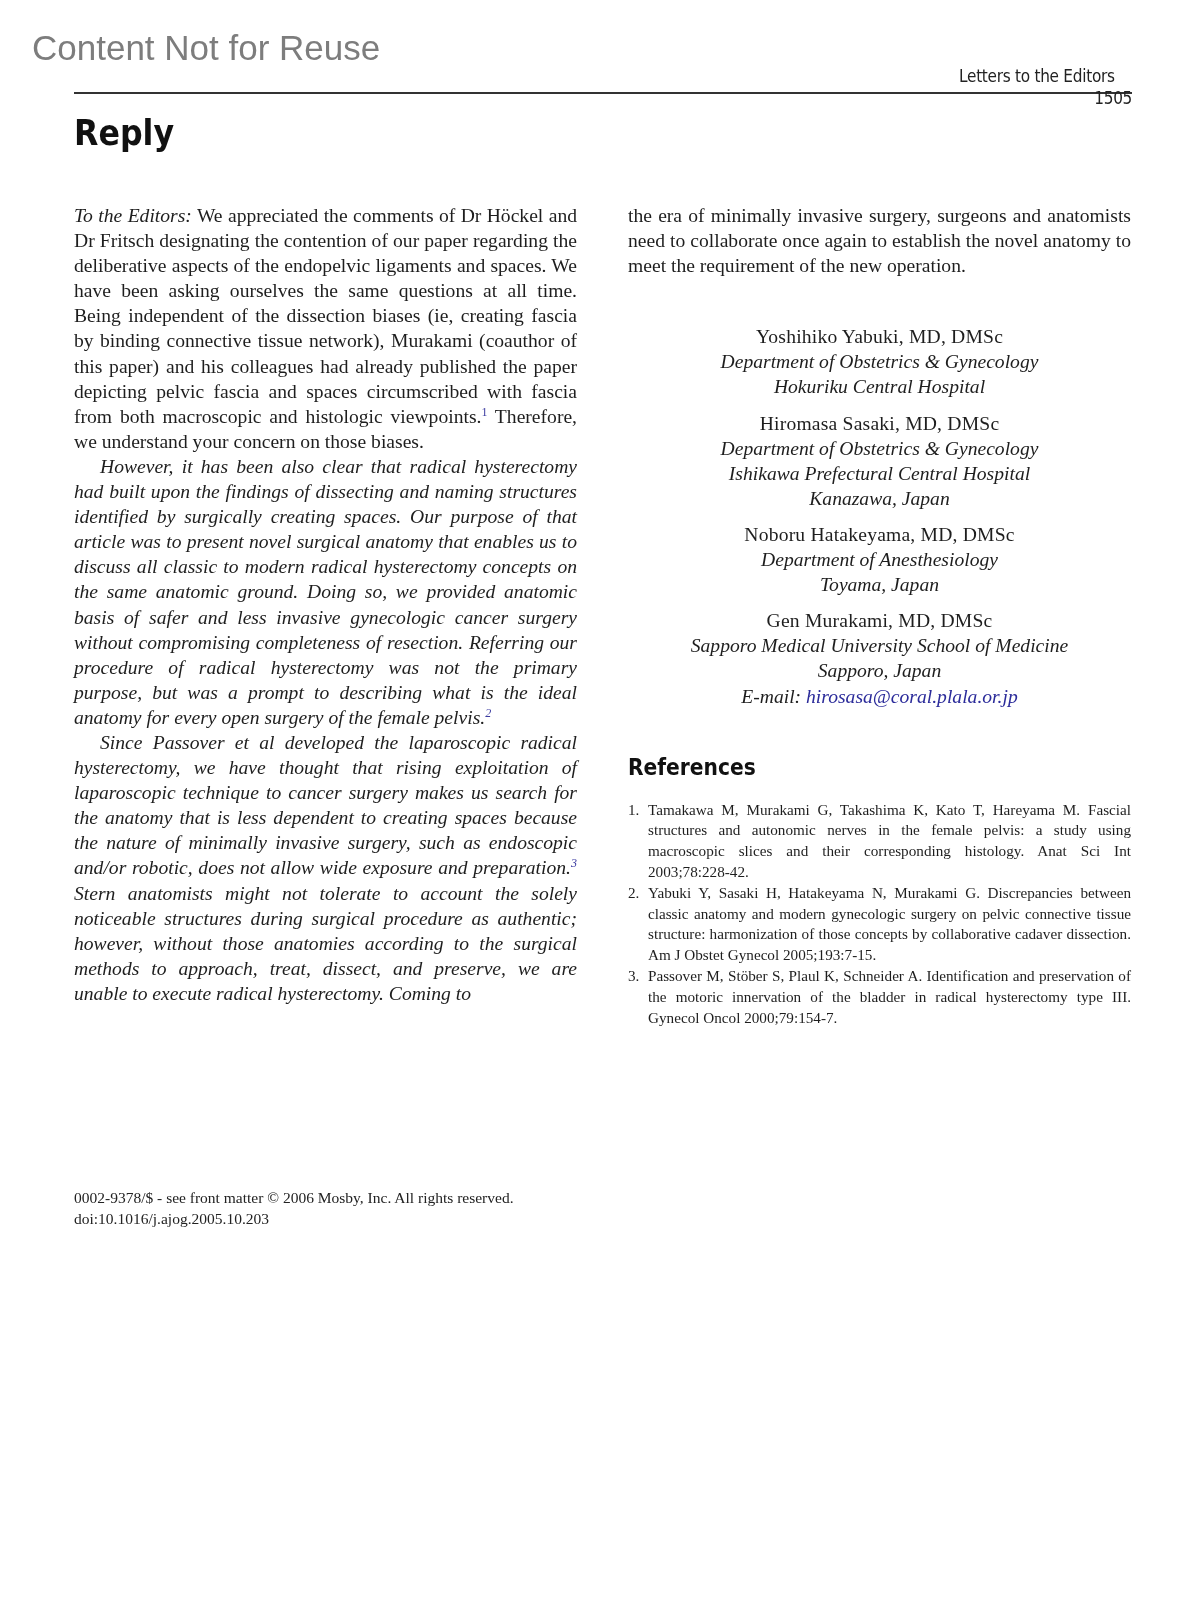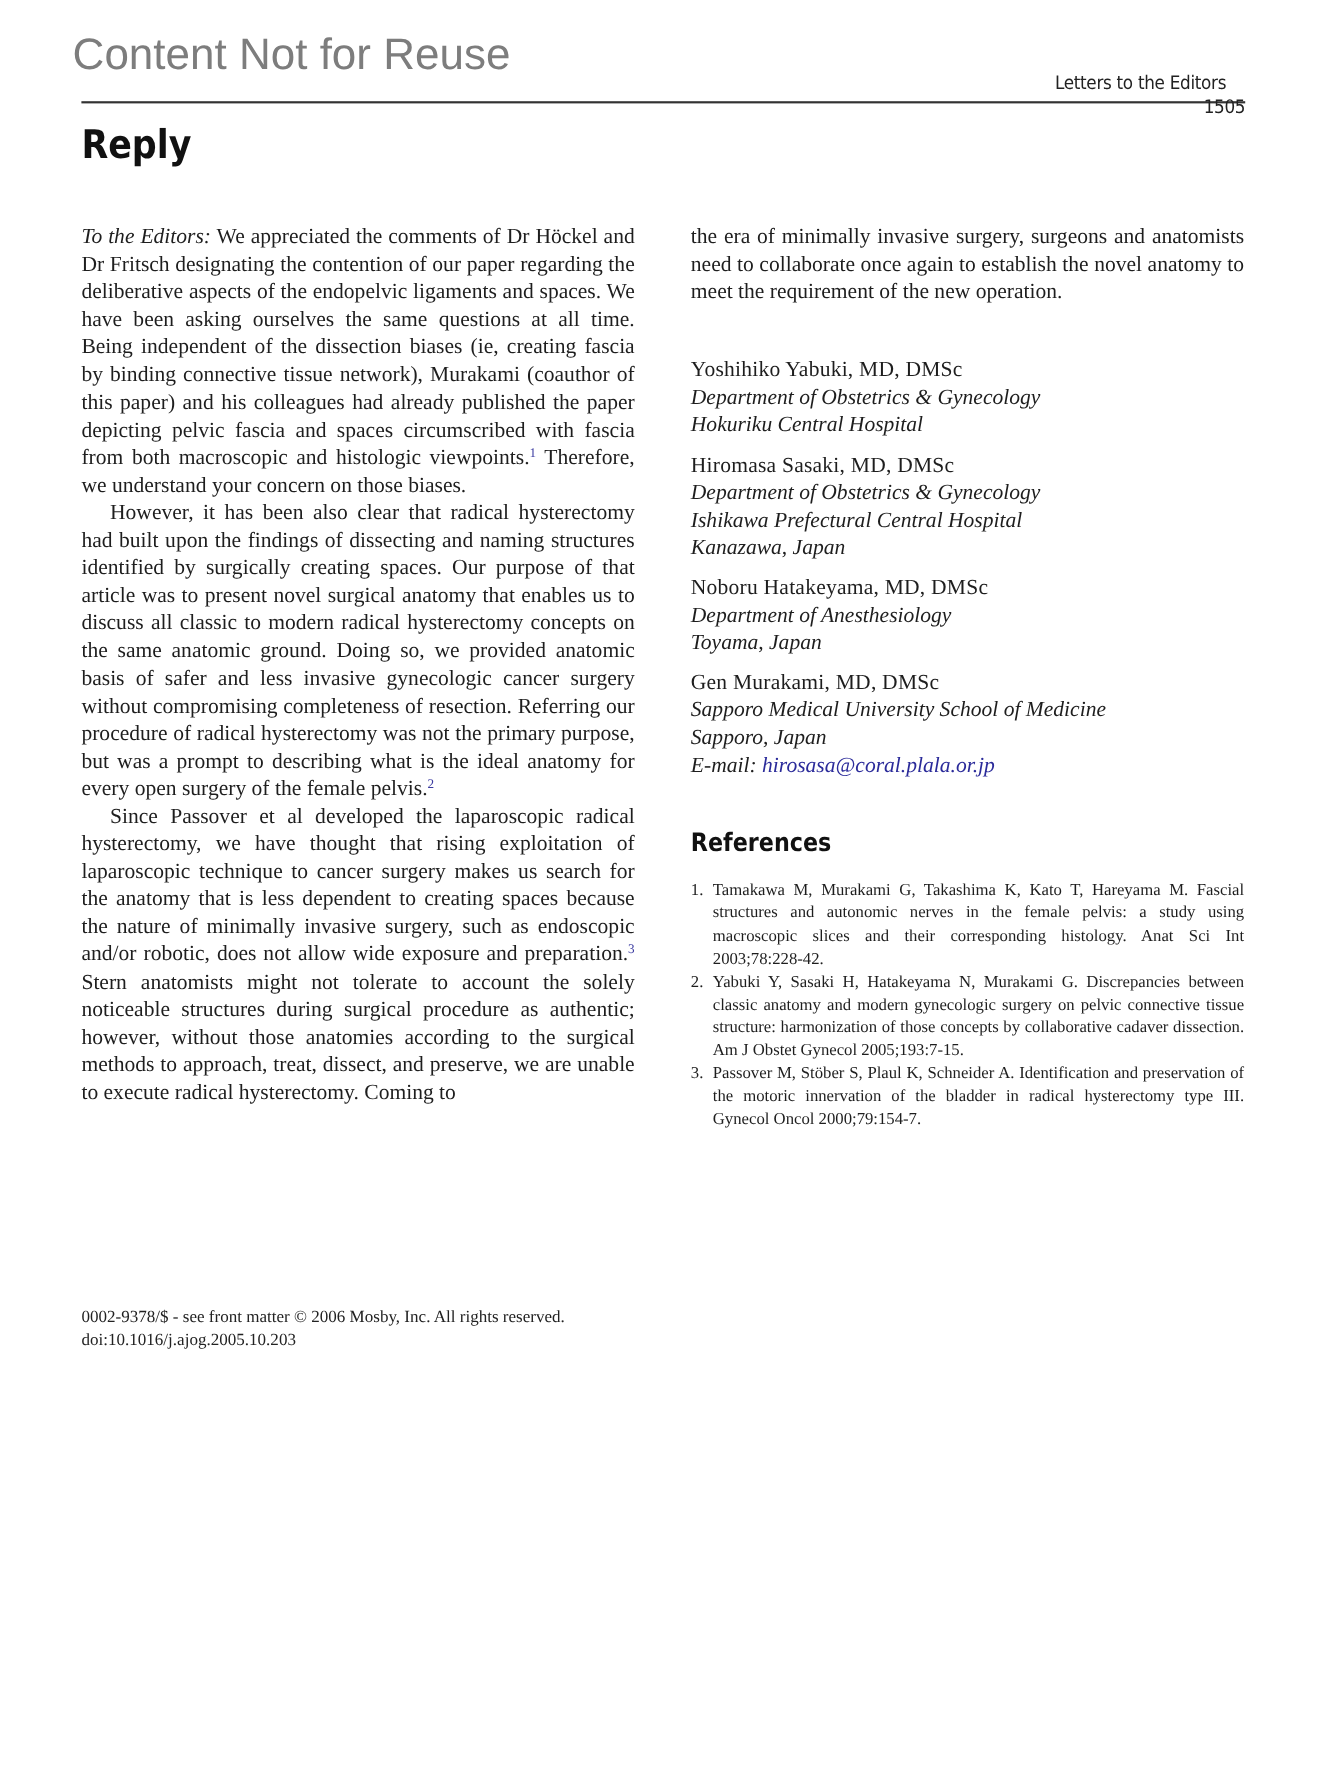--- a/index.html
+++ b/index.html
@@ -1,19 +1,19 @@
 <!DOCTYPE html>
 <html><head>
 <meta charset="utf-8">
 <style>
   html, body { margin: 0; padding: 0; background: #ffffff; }
   body { width: 1200px; height: 1613px; position: relative; overflow: hidden; color: #1a1a1a; }
   .watermark {
     position: absolute; left: 32px; top: 30px;
-    font-family: "Liberation Sans", sans-serif; font-size: 40px; color: #7d7d7d; line-height: 1; margin-left: 34px;
+    font-family: "Liberation Sans", sans-serif; font-size: 35px; color: #7d7d7d; line-height: 1;
   }
   .running-head {
     position: absolute; left: 74px; top: 66px; width: 1058px; height: 26px;
     border-bottom: 2px solid #333;
     font-family: "DejaVu Sans", sans-serif; font-size: 17px; color: #222;
     display: flex; justify-content: space-between; align-items: flex-end;
     letter-spacing: -0.3px;
     flex-direction: column;
   }
   .running-head span { padding-bottom: 2px; transform: scaleX(0.9); transform-origin: left bottom; display: inline-block; }
@@ -24,24 +24,24 @@
     transform: scaleX(0.88); transform-origin: left top;
   }
   .col {
     position: absolute; top: 203px; width: 503px;
     font-family: "Liberation Serif", serif; font-size: 19.6px; line-height: 25.1px;
     text-align: justify; hyphens: manual; color: #1e1e1e;
   }
   .col-left { left: 74px; }
   .col-right { left: 628px; }
   .col p { margin: 0; }
-  .col p.indent { text-indent: 26px; }
+  .col p.indent { text-indent: 26px; font-style: italic; }
   .col p.first .lead { font-style: italic; }
   sup.ref { color: #3a3aa0; font-size: 12px; line-height: 0; vertical-align: 7px; }
-  .signatures { margin-top: 46px; text-align: left; }
+  .signatures { margin-top: 46px; text-align: center; }
   .sig { margin-bottom: 11px; }
   .sig .name { font-style: normal; letter-spacing: 0.2px; }
   .sig .aff { font-style: italic; display: block; }
   .sig .email-line { font-style: italic; display: block; }
   .sig .email-link { color: #2b2b9a; text-decoration: none; }
   .refs-heading {
     margin: 46px 0 0 0;
     font-family: "DejaVu Sans", sans-serif; font-weight: bold; font-size: 23px; color: #111;
     text-align: left; transform: scaleX(0.88); transform-origin: left top;
   }

